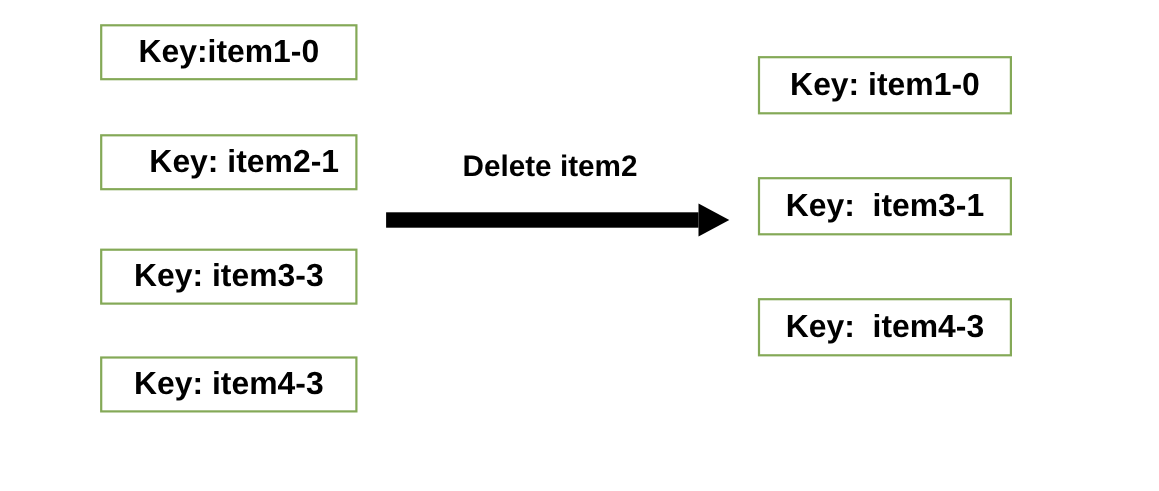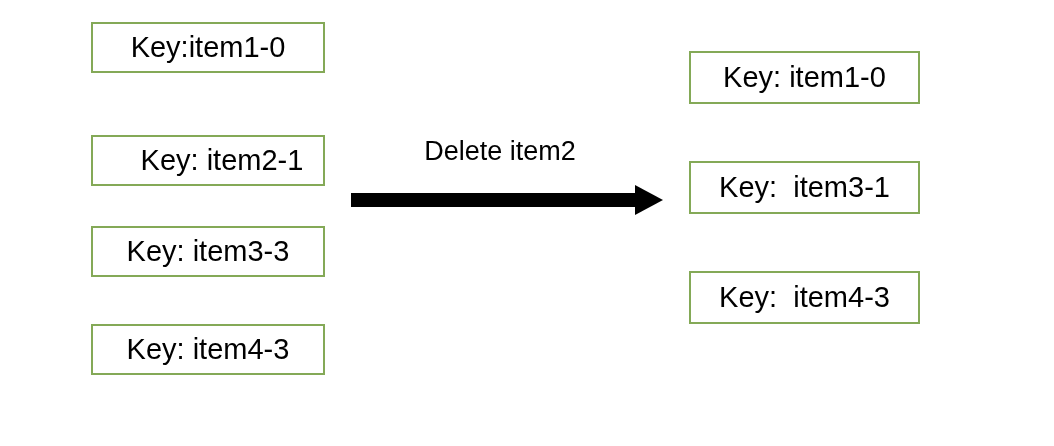--- a/index.html
+++ b/index.html
@@ -8,37 +8,38 @@
     --bg:#FFFFFF;
   }
   html,body{margin:0;padding:0;background:var(--bg);}
   .canvas{
     position:relative;
     width:1054px;height:446px;
     background:var(--bg);
     font-family:"Liberation Sans", sans-serif;
     color:var(--ink);
     overflow:hidden;
+    font-weight:bold;
   }
   .key-box{
     position:absolute;
     box-sizing:border-box;
     border:2px solid var(--green);
     background:var(--bg);
     display:flex;align-items:center;justify-content:center;
   }
   .key-box .label{
     font-size:29px;
     line-height:1;
     white-space:pre;
     color:var(--ink);
   }
   .left-box{left:91px;width:234px;height:51px;}
   .right-box{left:689px;width:231px;height:53px;}
-  .lb1{top:22px;}  .lb2{top:135px;padding-left:28px;} .lb3{top:226px;} .lb4{top:324px;}
+  .lb1{top:22px;}  .lb2{top:122px;padding-left:28px;} .lb3{top:226px;} .lb4{top:324px;}
   .rb1{top:51px;}  .rb2{top:161px;justify-content:center;} .rb3{top:271px;}
 
   .arrow-label{
     position:absolute;
     left:353px;top:136px;width:294px;
     text-align:center;
     font-size:27px;
     white-space:pre;
     color:var(--ink);
   }

